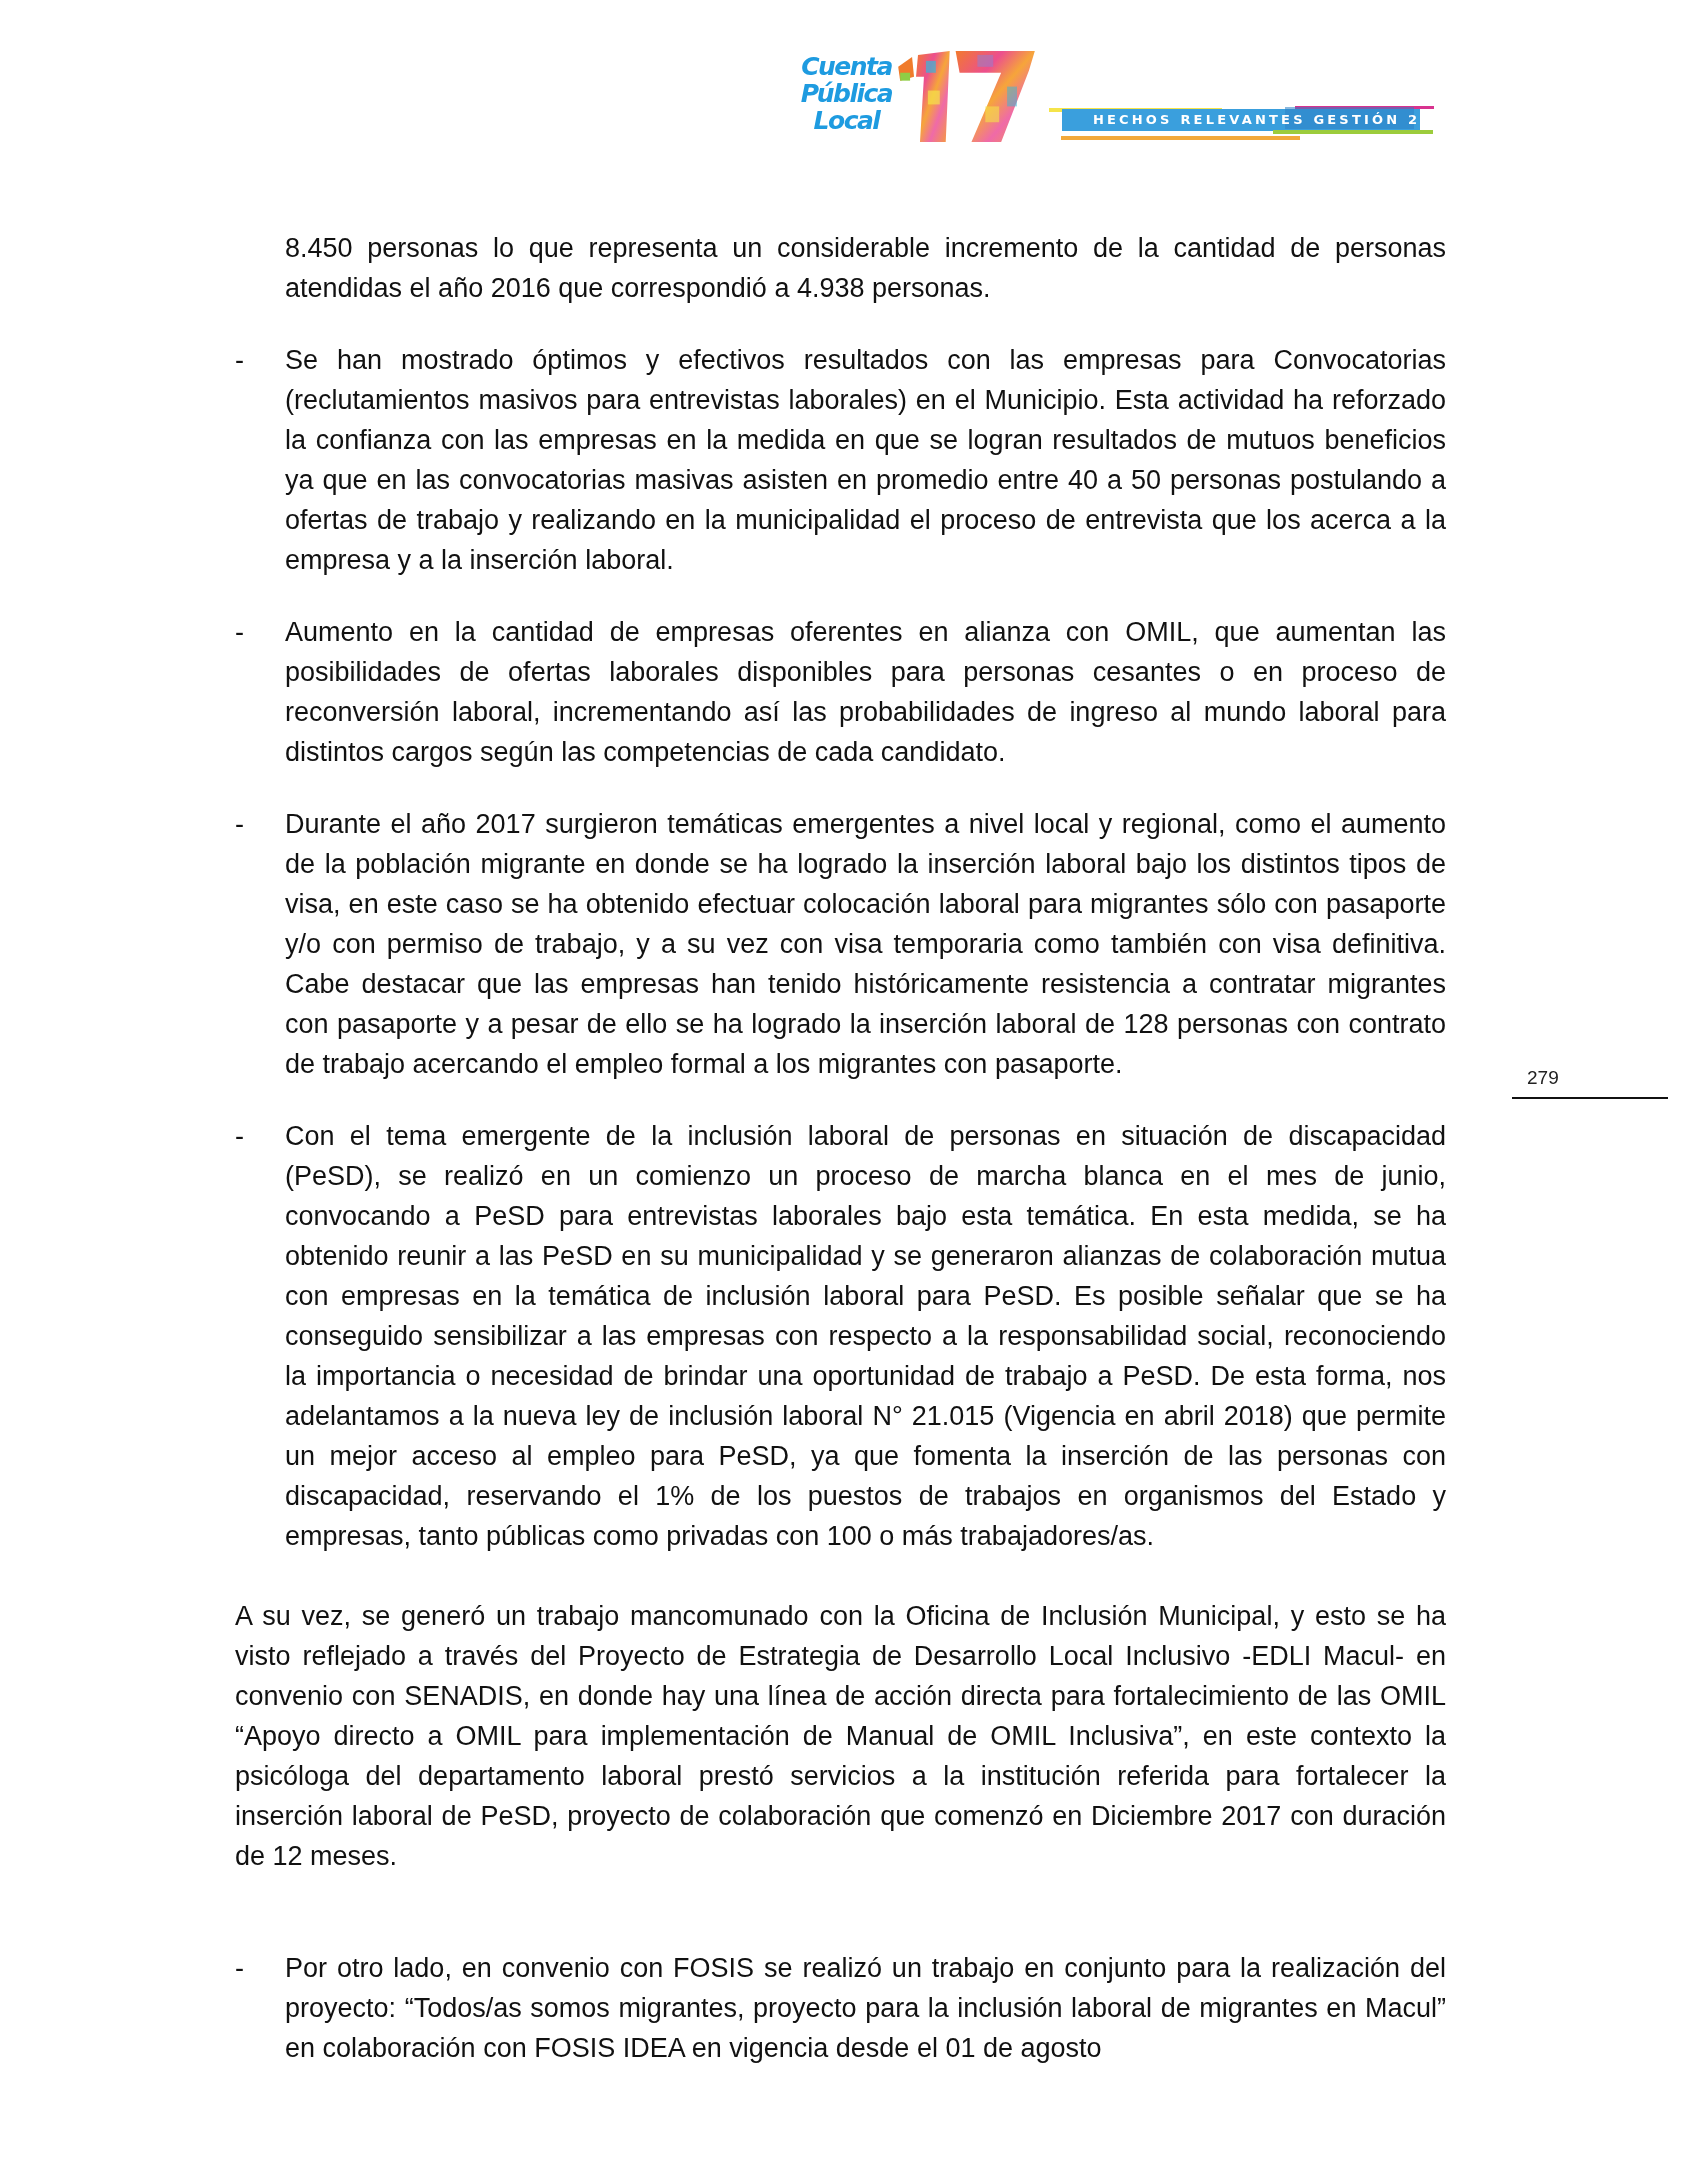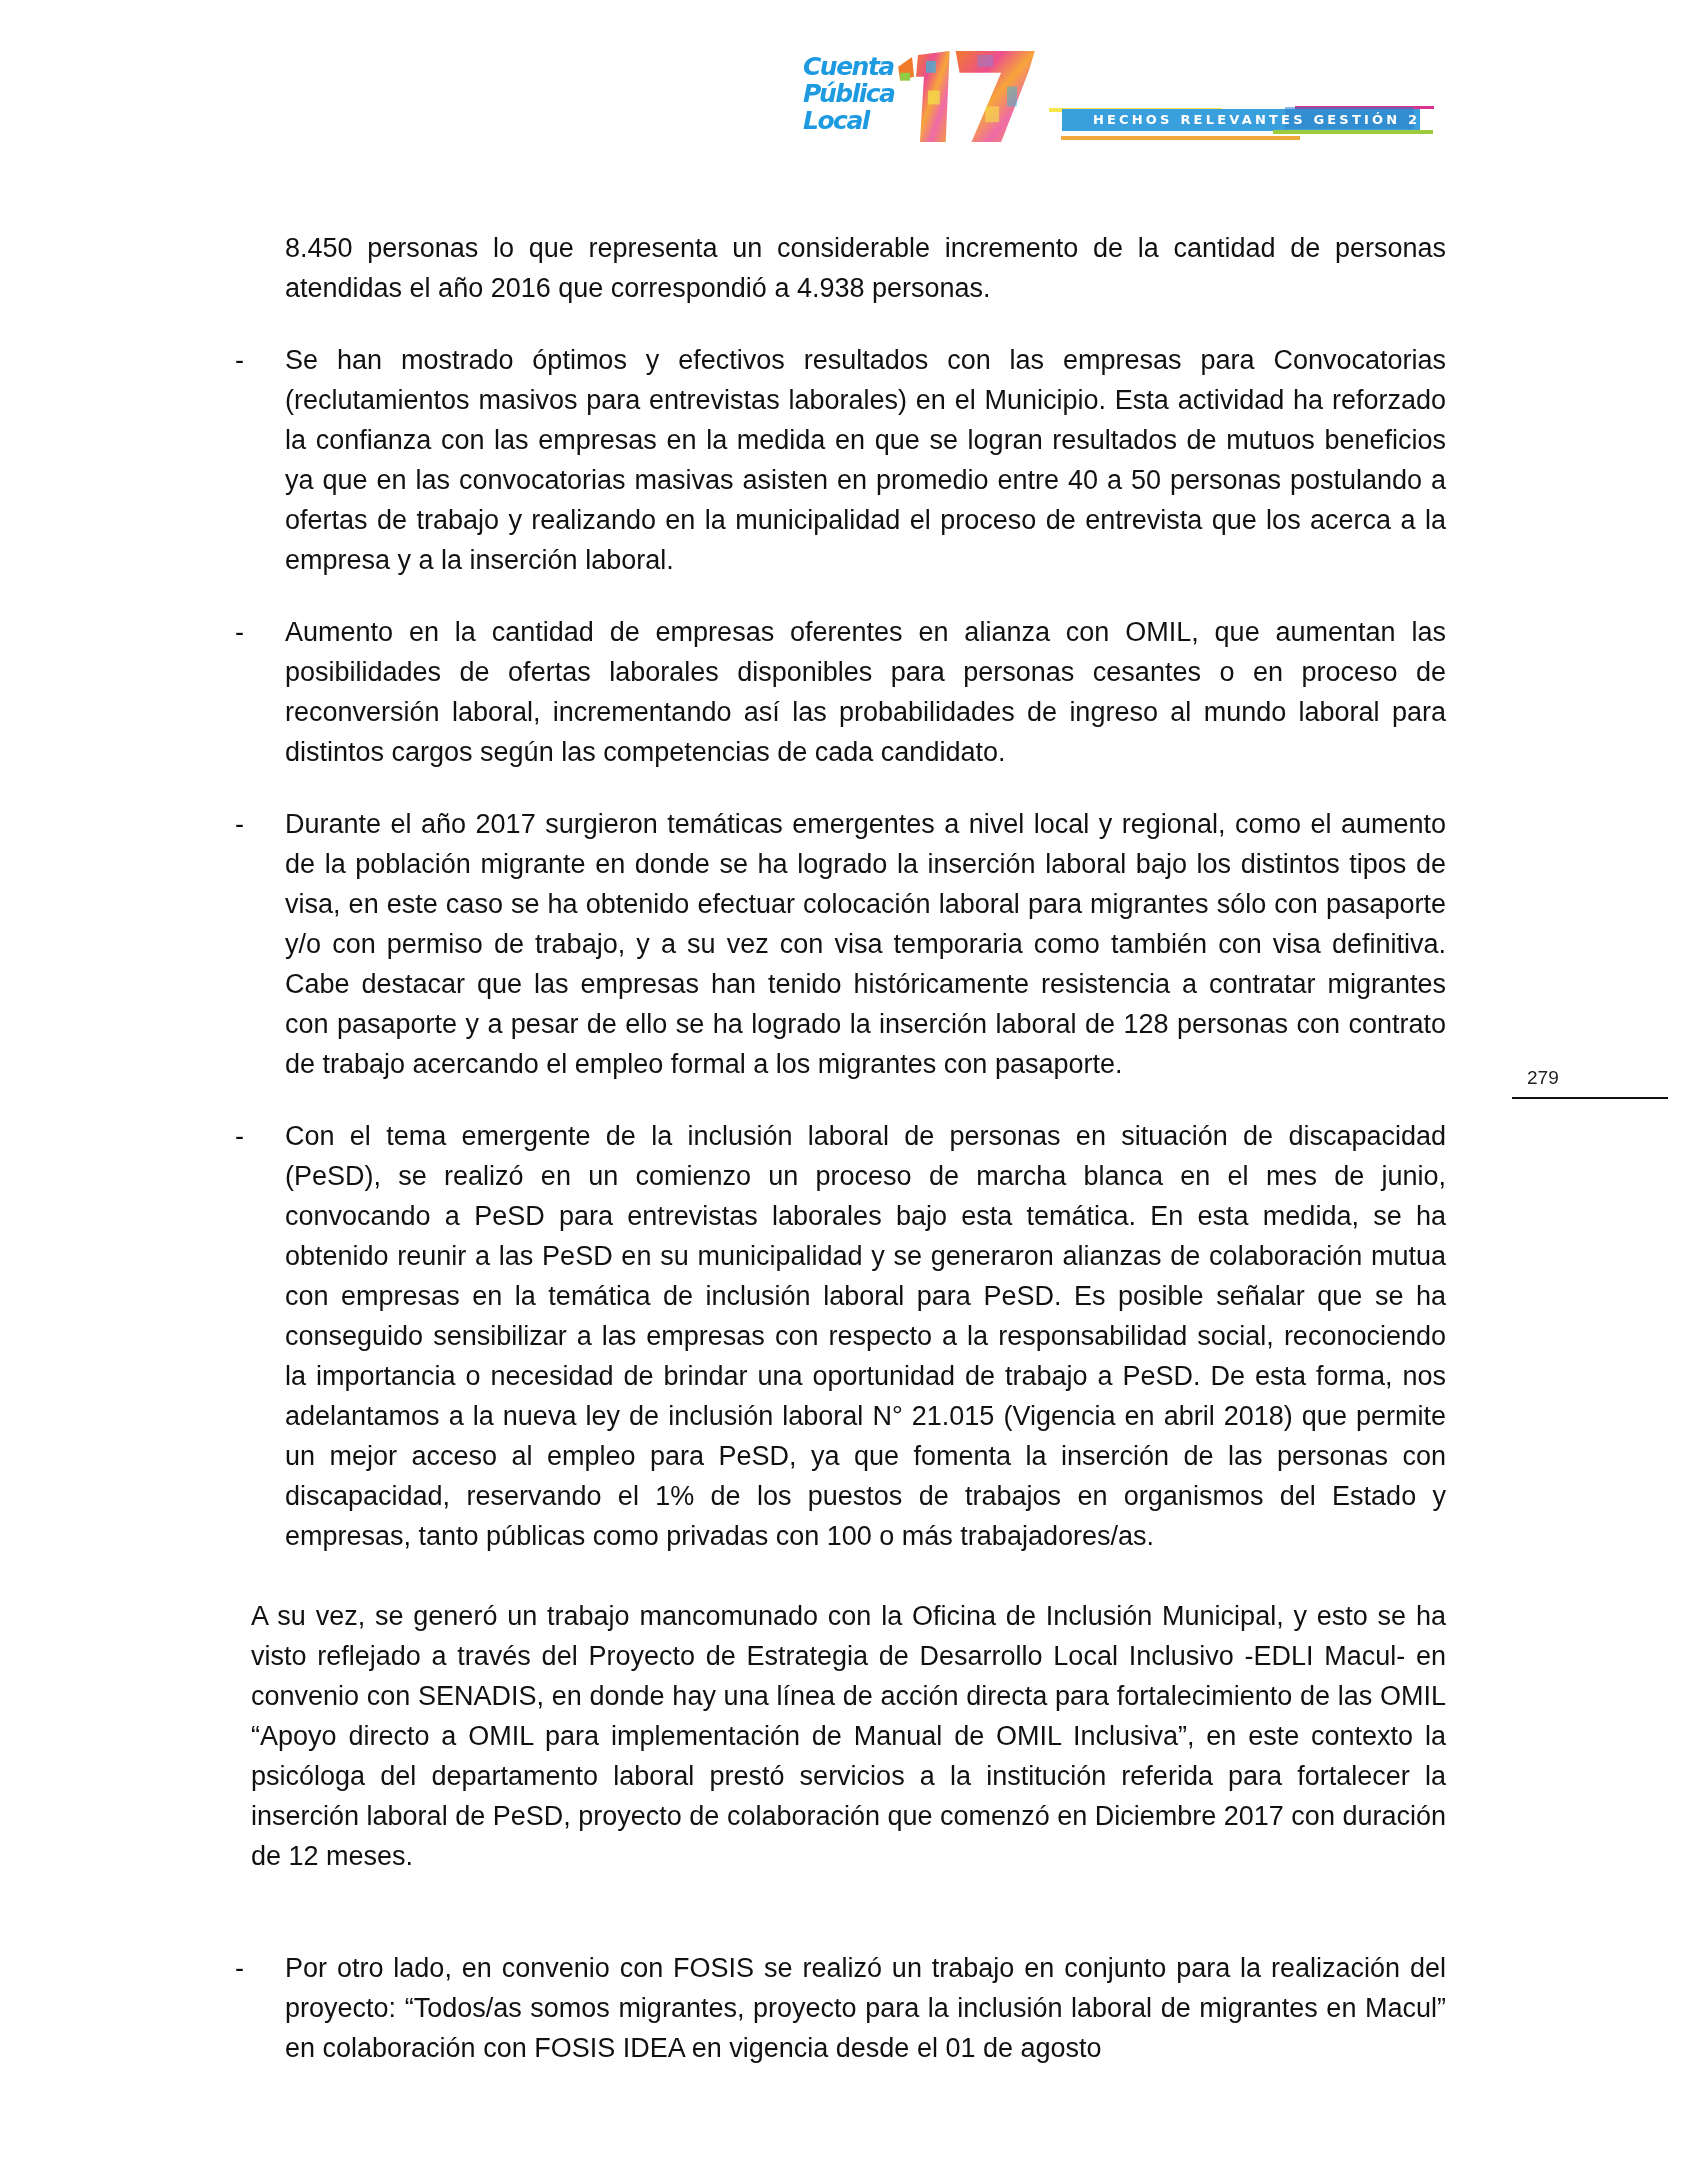--- a/index.html
+++ b/index.html
@@ -1,30 +1,30 @@
 <!DOCTYPE html>
 <html><head>
 <meta charset="utf-8">
 <style>
   html, body { margin: 0; padding: 0; background: #ffffff; }
   body { width: 1683px; height: 2178px; position: relative; overflow: hidden; font-family: "Liberation Sans", "DejaVu Sans", sans-serif; color: #111; }
   .header-logo { position: absolute; left: 787px; top: 53px; width: 248px; height: 91px; }
-  .logo-words { position: absolute; left: 16px; top: 0; width: 119px; text-align: left; font-family: "DejaVu Sans", sans-serif; font-weight: bold; font-style: italic; color: #1e9be0; font-size: 25px; line-height: 27px; letter-spacing: -1.5px; }
+  .logo-words { position: absolute; left: 0; top: 0; width: 119px; text-align: center; font-family: "DejaVu Sans", sans-serif; font-weight: bold; font-style: italic; color: #1e9be0; font-size: 25px; line-height: 27px; letter-spacing: -1.5px; }
   .logo-words span { display: block; }
   .logo-17 { position: absolute; left: 111px; top: -6px; width: 139px; height: 99px; }
   .banner { position: absolute; left: 1047px; top: 103px; width: 388px; height: 40px; }
   .banner .ln { position: absolute; height: 4px; }
   .banner-bar { position: absolute; left: 15px; top: 6px; width: 358px; height: 22px; background: #3a9fdd; }
   .banner-bar2 { position: absolute; left: 238px; top: 4px; width: 129px; height: 22px; background: #2c7fc4; opacity: .55; }
   .banner-text { position: absolute; left: 15px; top: 6px; width: 426px; height: 22px; line-height: 22px; text-align: center; color: #fff; font-family: "DejaVu Sans", sans-serif; font-weight: bold; font-size: 13px; letter-spacing: 3.2px; }
   .content { position: absolute; left: 235px; top: 196px; width: 1211px; font-family: "Liberation Sans", sans-serif; font-size: 27px; line-height: 40px; }
   .bullet { position: relative; padding-left: 50px; text-align: justify; margin-top: 32px; }
   .bullet .dash { position: absolute; left: 0; top: 0; width: 20px; }
   .bullet.cont { padding-left: 50px; }
-  .para { text-align: justify; margin-left: 16px; }
+  .para { text-align: justify; }
   .gap { height: 40px; }
   .pagenum { position: absolute; left: 1515px; top: 1067px; font-family: "Liberation Sans", sans-serif; font-size: 19px; color: #222; margin-left: 12px; }
   .pagenum-rule { position: absolute; left: 1512px; top: 1097px; width: 156px; height: 2px; background: #111; }
 </style>
 </head>
 <body>
 
 <div class="header-logo">
   <div class="logo-words">
     <span>Cuenta</span>

